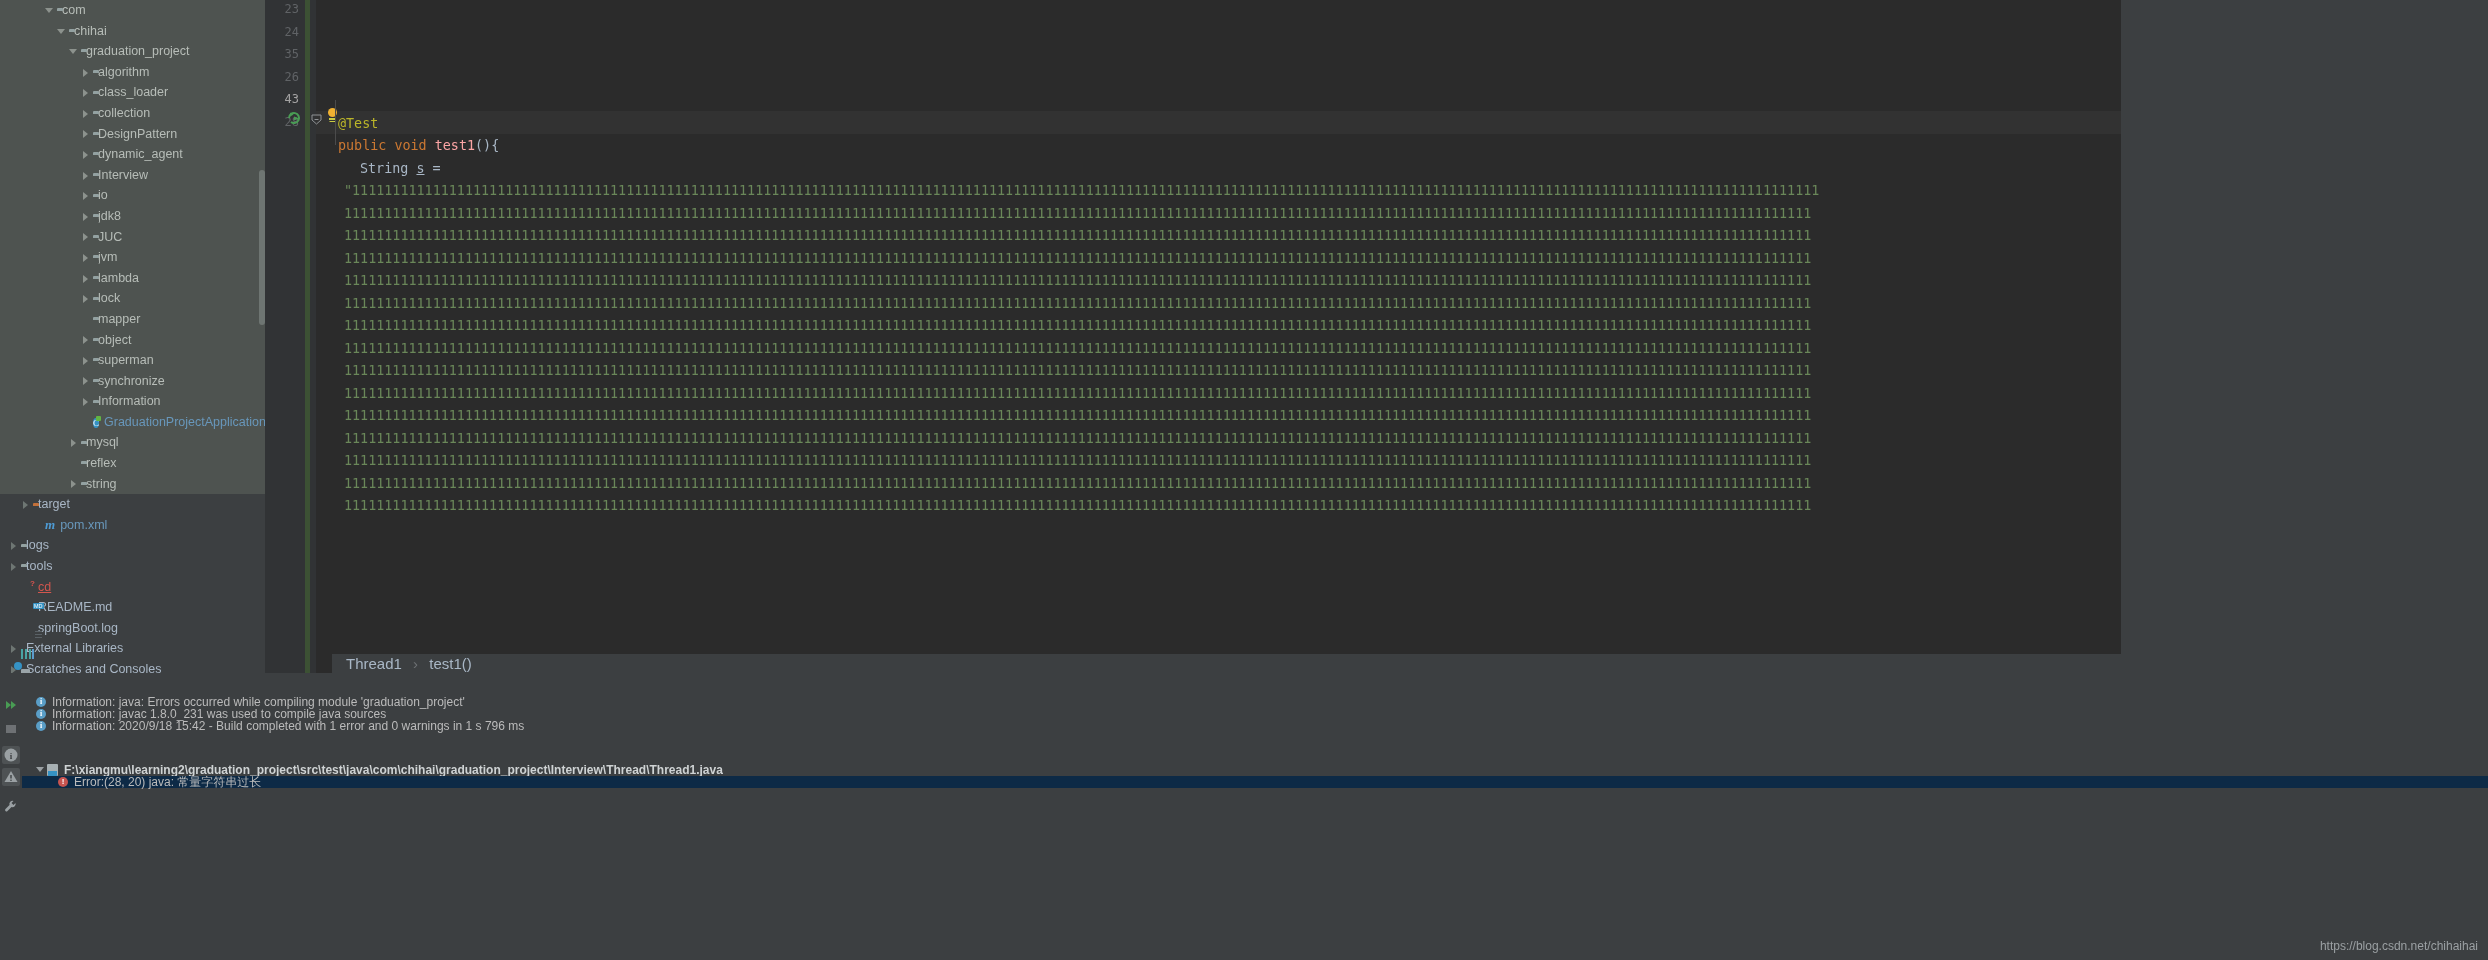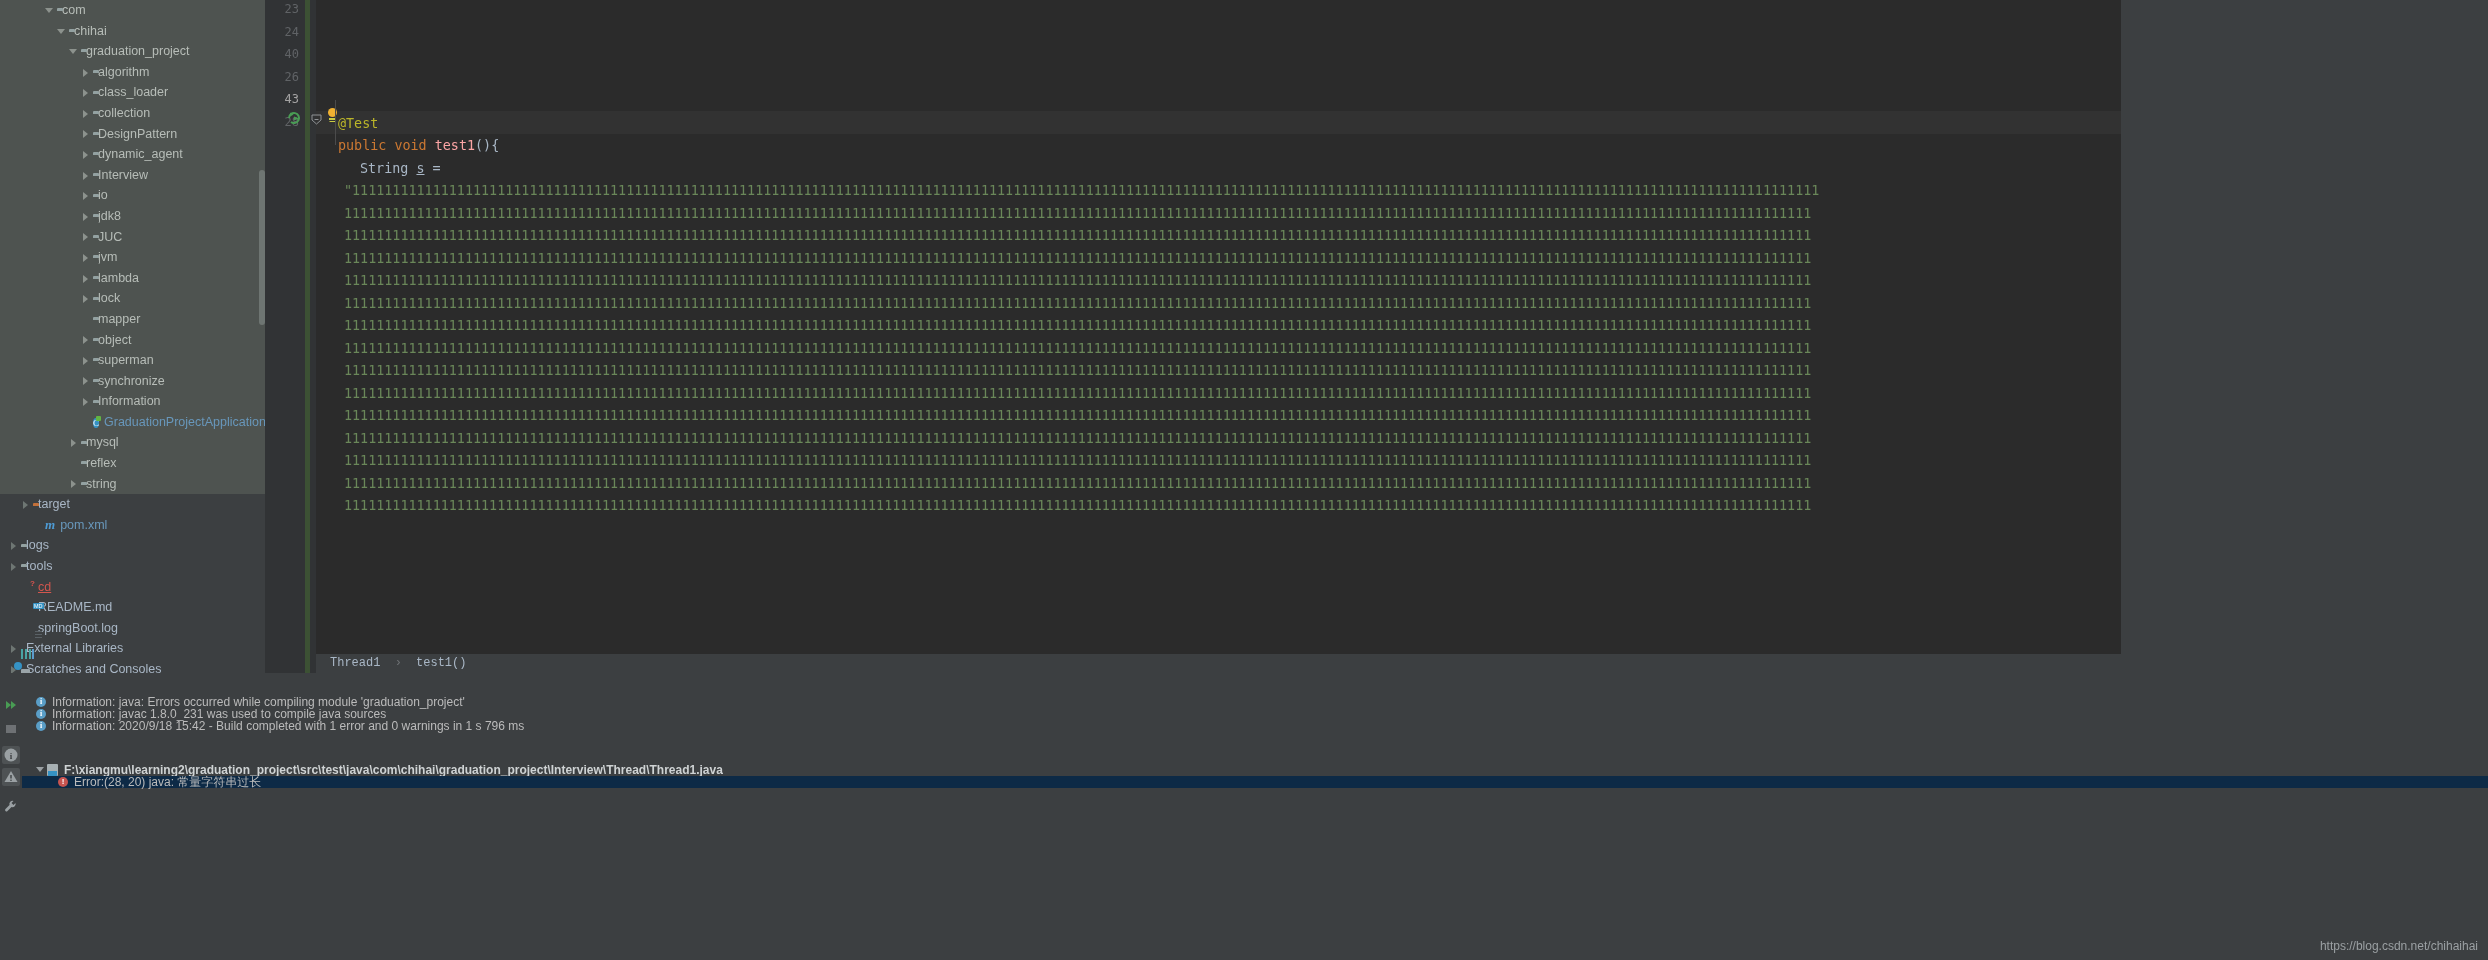--- a/index.html
+++ b/index.html
@@ -181,23 +181,23 @@
   .t-ann { color:#bbb529; }
   .t-kw  { color:#cc7832; }
   .t-meth{ color:#fca5a5; }
   .t-type{ color:#a9b7c6; }
   .t-var { color:#a9b7c6; text-decoration: underline; }
   .t-str { color:#6a8759; }
   .t-plain{ color:#a9b7c6; }
 
   
   .breadcrumb {
-    position:absolute; left:51px; bottom:0; height:19px; line-height:19px;
-    font-size:12px; color:#a9b7c6; padding-left:14px;
-    background:#3c3f41; width:calc(100% - 51px);font-family:Liberation Mono, monospace;
+    position:absolute; left:67px; bottom:0; height:19px; line-height:19px;
+    font-size:15px; color:#a9b7c6; padding-left:14px;
+    background:#3c3f41; width:calc(100% - 51px);
   }
   .breadcrumb .sep { color:#6e7174; margin:0 7px; }
 
   
   .msg-panel {
     position:absolute; left:0; top:673px; width:2488px; height:287px; background:#3c3f41;
   }
   .msg-tabbar {
     position:absolute; left:0; top:0; width:2488px; height:21px;
   }
@@ -474,21 +474,21 @@
       </div>
     <div class="tree-scroll"></div>
   </div>
 
   <div class="editor-wrap">
     <div class="cur-line-bg"></div>
     <div class="gutter">
       <div id="gutter-nums">
           <div class="gutter-num" style="top: 2px;">23</div>
           <div class="gutter-num" style="top: 24.5px;">24</div>
-          <div class="gutter-num" style="top: 47px;">40</div>
+          <div class="gutter-num" style="top: 47px;">35</div>
           <div class="gutter-num" style="top: 69.5px;">26</div>
           <div class="gutter-num cur" style="top: 92px;">43</div>
           <div class="gutter-num" style="top: 114.5px;">28</div>
         </div>
     </div>
     <div class="vcs-strip"></div>
     <div class="fold-strip" style="left:45px;width:6px;"></div>
 
     <div class="run-arrow">
       <svg width="14" height="14" viewBox="0 0 14 14">

